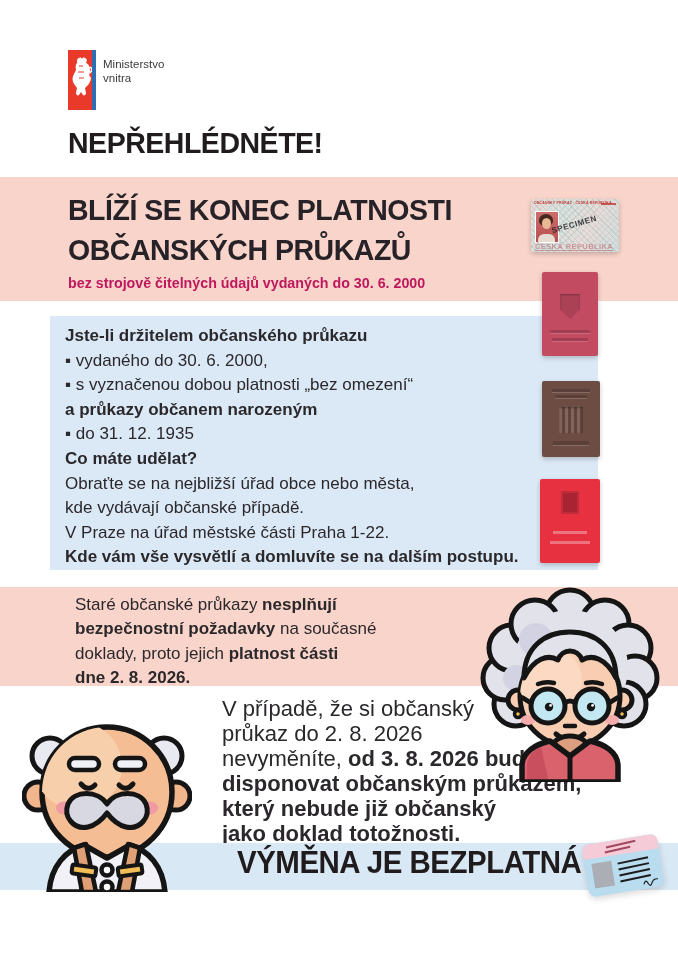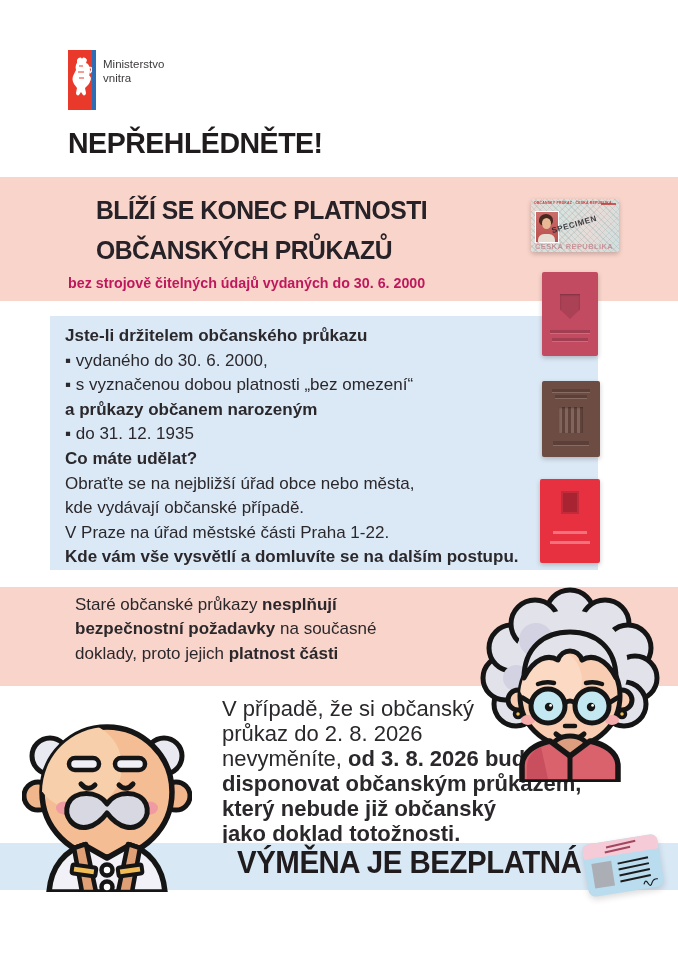--- a/index.html
+++ b/index.html
@@ -17,22 +17,22 @@
 
   
   .headline{position:absolute;left:68px;top:126px;font-size:30px;font-weight:700;
     letter-spacing:-.5px;color:#201c1e;}
 
   
   .band{position:absolute;left:0;width:678px;}
   .band1{top:177px;height:124px;background:#f9d4ca;}
   .band2{top:587px;height:99px;background:#f9d4ca;padding-left:12px;}
   .band3{top:843px;height:47px;background:#d9e8f5;}
-  .hero-title{position:absolute;left:68px;top:13px;font-size:26px;line-height:40px;
-    font-weight:700;letter-spacing:-.5px;color:#262227;margin-left:28px;}
+  .hero-title{position:absolute;left:68px;top:13px;font-size:30px;line-height:40px;
+    font-weight:700;letter-spacing:-.5px;color:#262227;}
   .hero-sub{position:absolute;left:68px;top:97px;font-size:15px;font-weight:700;color:#be185d;}
 
   
   .info-box{position:absolute;left:50px;top:316px;width:548px;height:254px;background:#dbe9f6;}
   .info-box .txt{position:absolute;left:15px;top:8px;font-size:17px;line-height:24.6px;color:#2b282c;}
   .rline{white-space:nowrap;}
   .rline b{font-weight:700;}
 
   
   .expiry-txt{position:absolute;left:75px;top:6px;font-size:17px;line-height:24.4px;color:#2b282c;}
@@ -55,21 +55,21 @@
     transform:scale(.58);transform-origin:0 0;white-space:nowrap;letter-spacing:.3px;}
   .oc-num{position:absolute;right:3px;top:4px;width:15px;height:2px;background:rgba(190,60,55,.8);}
   .oc-photo{position:absolute;left:4px;top:12px;width:22px;height:30px;border:1px solid #fff;
     background:linear-gradient(#cc6d6c,#b9504f);}
   .oc-photo .hair{position:absolute;left:3px;top:2px;width:14px;height:12px;border-radius:50% 50% 40% 40%;background:#47291f;}
   .oc-photo .face{position:absolute;left:6px;top:6px;width:9px;height:11px;border-radius:50%;background:#e9b894;}
   .oc-photo .blouse{position:absolute;left:2px;bottom:0;width:17px;height:8px;border-radius:6px 6px 0 0;background:#e7dcd2;}
   .oc-specimen{position:absolute;left:20px;top:21px;font-size:8px;font-weight:700;color:#26242a;
     letter-spacing:.6px;transform:rotate(-16deg);opacity:.88;}
   .oc-watermark{position:absolute;left:4px;bottom:1px;font-size:7.5px;font-weight:700;
-    letter-spacing:.4px;color:rgba(186,92,102,.55);}
+    letter-spacing:.4px;color:rgba(186,92,102,.55);text-decoration:underline;}
   .booklet{border-radius:2px;}
   .bookA{left:542px;top:272px;width:56px;height:84px;background:#c24a61;}
   .bookB{left:542px;top:381px;width:58px;height:76px;background:#6d4c43;}
   .bookC{left:540px;top:479px;width:60px;height:84px;background:#e73140;}
   .emboss{position:absolute;background:rgba(0,0,0,.16);box-shadow:0 1px 0 rgba(255,255,255,.18);}
   .emblemA{position:absolute;left:18px;top:22px;width:20px;height:25px;background:rgba(0,0,0,.12);
     box-shadow:inset 0 1px 2px rgba(0,0,0,.25),0 1px 0 rgba(255,255,255,.15);
     clip-path:polygon(0 0,100% 0,100% 62%,50% 100%,0 62%);}
   .emblemB{position:absolute;left:17px;top:26px;width:24px;height:26px;
     background:repeating-linear-gradient(90deg,rgba(255,255,255,.14) 0 3px,rgba(0,0,0,.12) 3px 6px);
@@ -136,20 +136,21 @@
         <div class="rline"><span>V Praze na úřad městské části Praha 1-22.</span></div>
         <div class="rline"><b>Kde vám vše vysvětlí a domluvíte se na dalším postupu.</b></div>
       </div>
   </div>
 
   <div class="band band2">
     <div class="expiry-txt">
         <div class="rline"><span>Staré občanské průkazy </span><b>nesplňují</b></div>
         <div class="rline"><b>bezpečnostní požadavky</b><span> na současné</span></div>
         <div class="rline"><span>doklady, proto jejich </span><b>platnost části</b></div>
+        <div class="rline"><b>dne 2. 8. 2026.</b></div>
       </div>
   </div>
 
   <div class="exchange-txt">
       <div class="rline"><span>V případě, že si občanský</span></div>
       <div class="rline"><span>průkaz do 2. 8. 2026</span></div>
       <div class="rline"><span>nevyměníte, </span><b>od 3. 8. 2026 budete</b></div>
       <div class="rline"><b>disponovat občanským průkazem,</b></div>
       <div class="rline"><b>který nebude již občanský</b></div>
       <div class="rline"><b>jako doklad totožnosti.</b></div>

